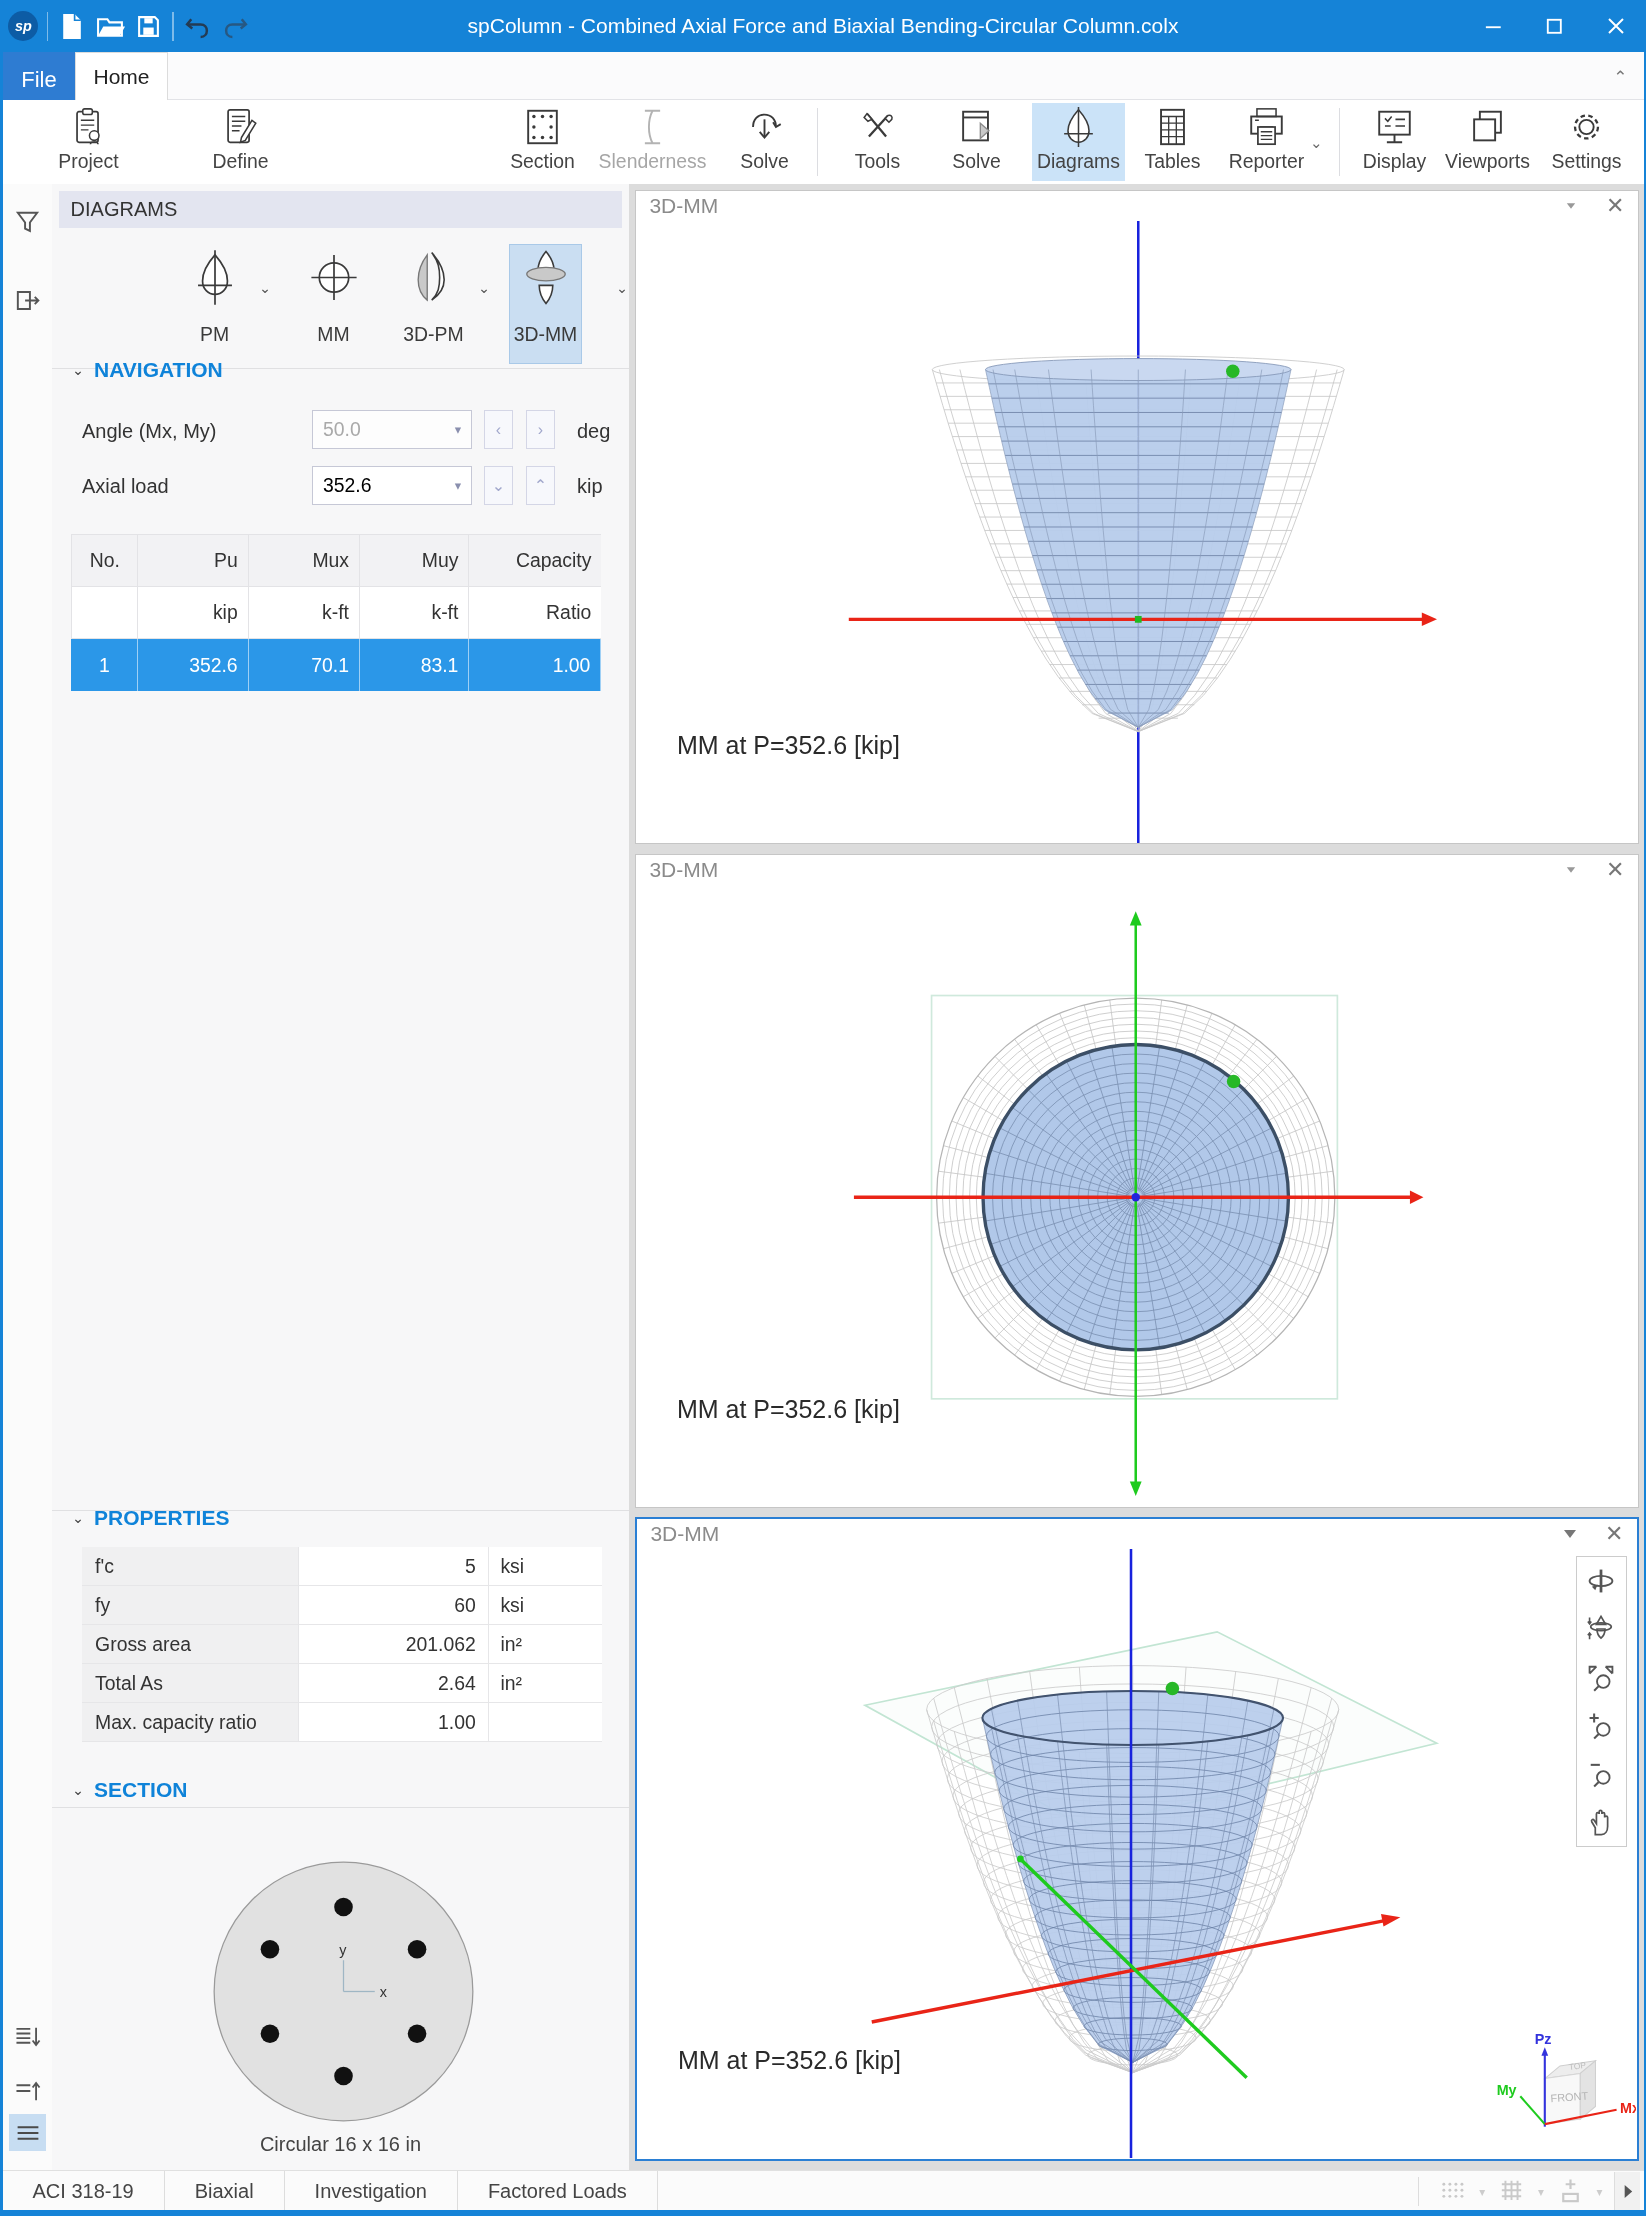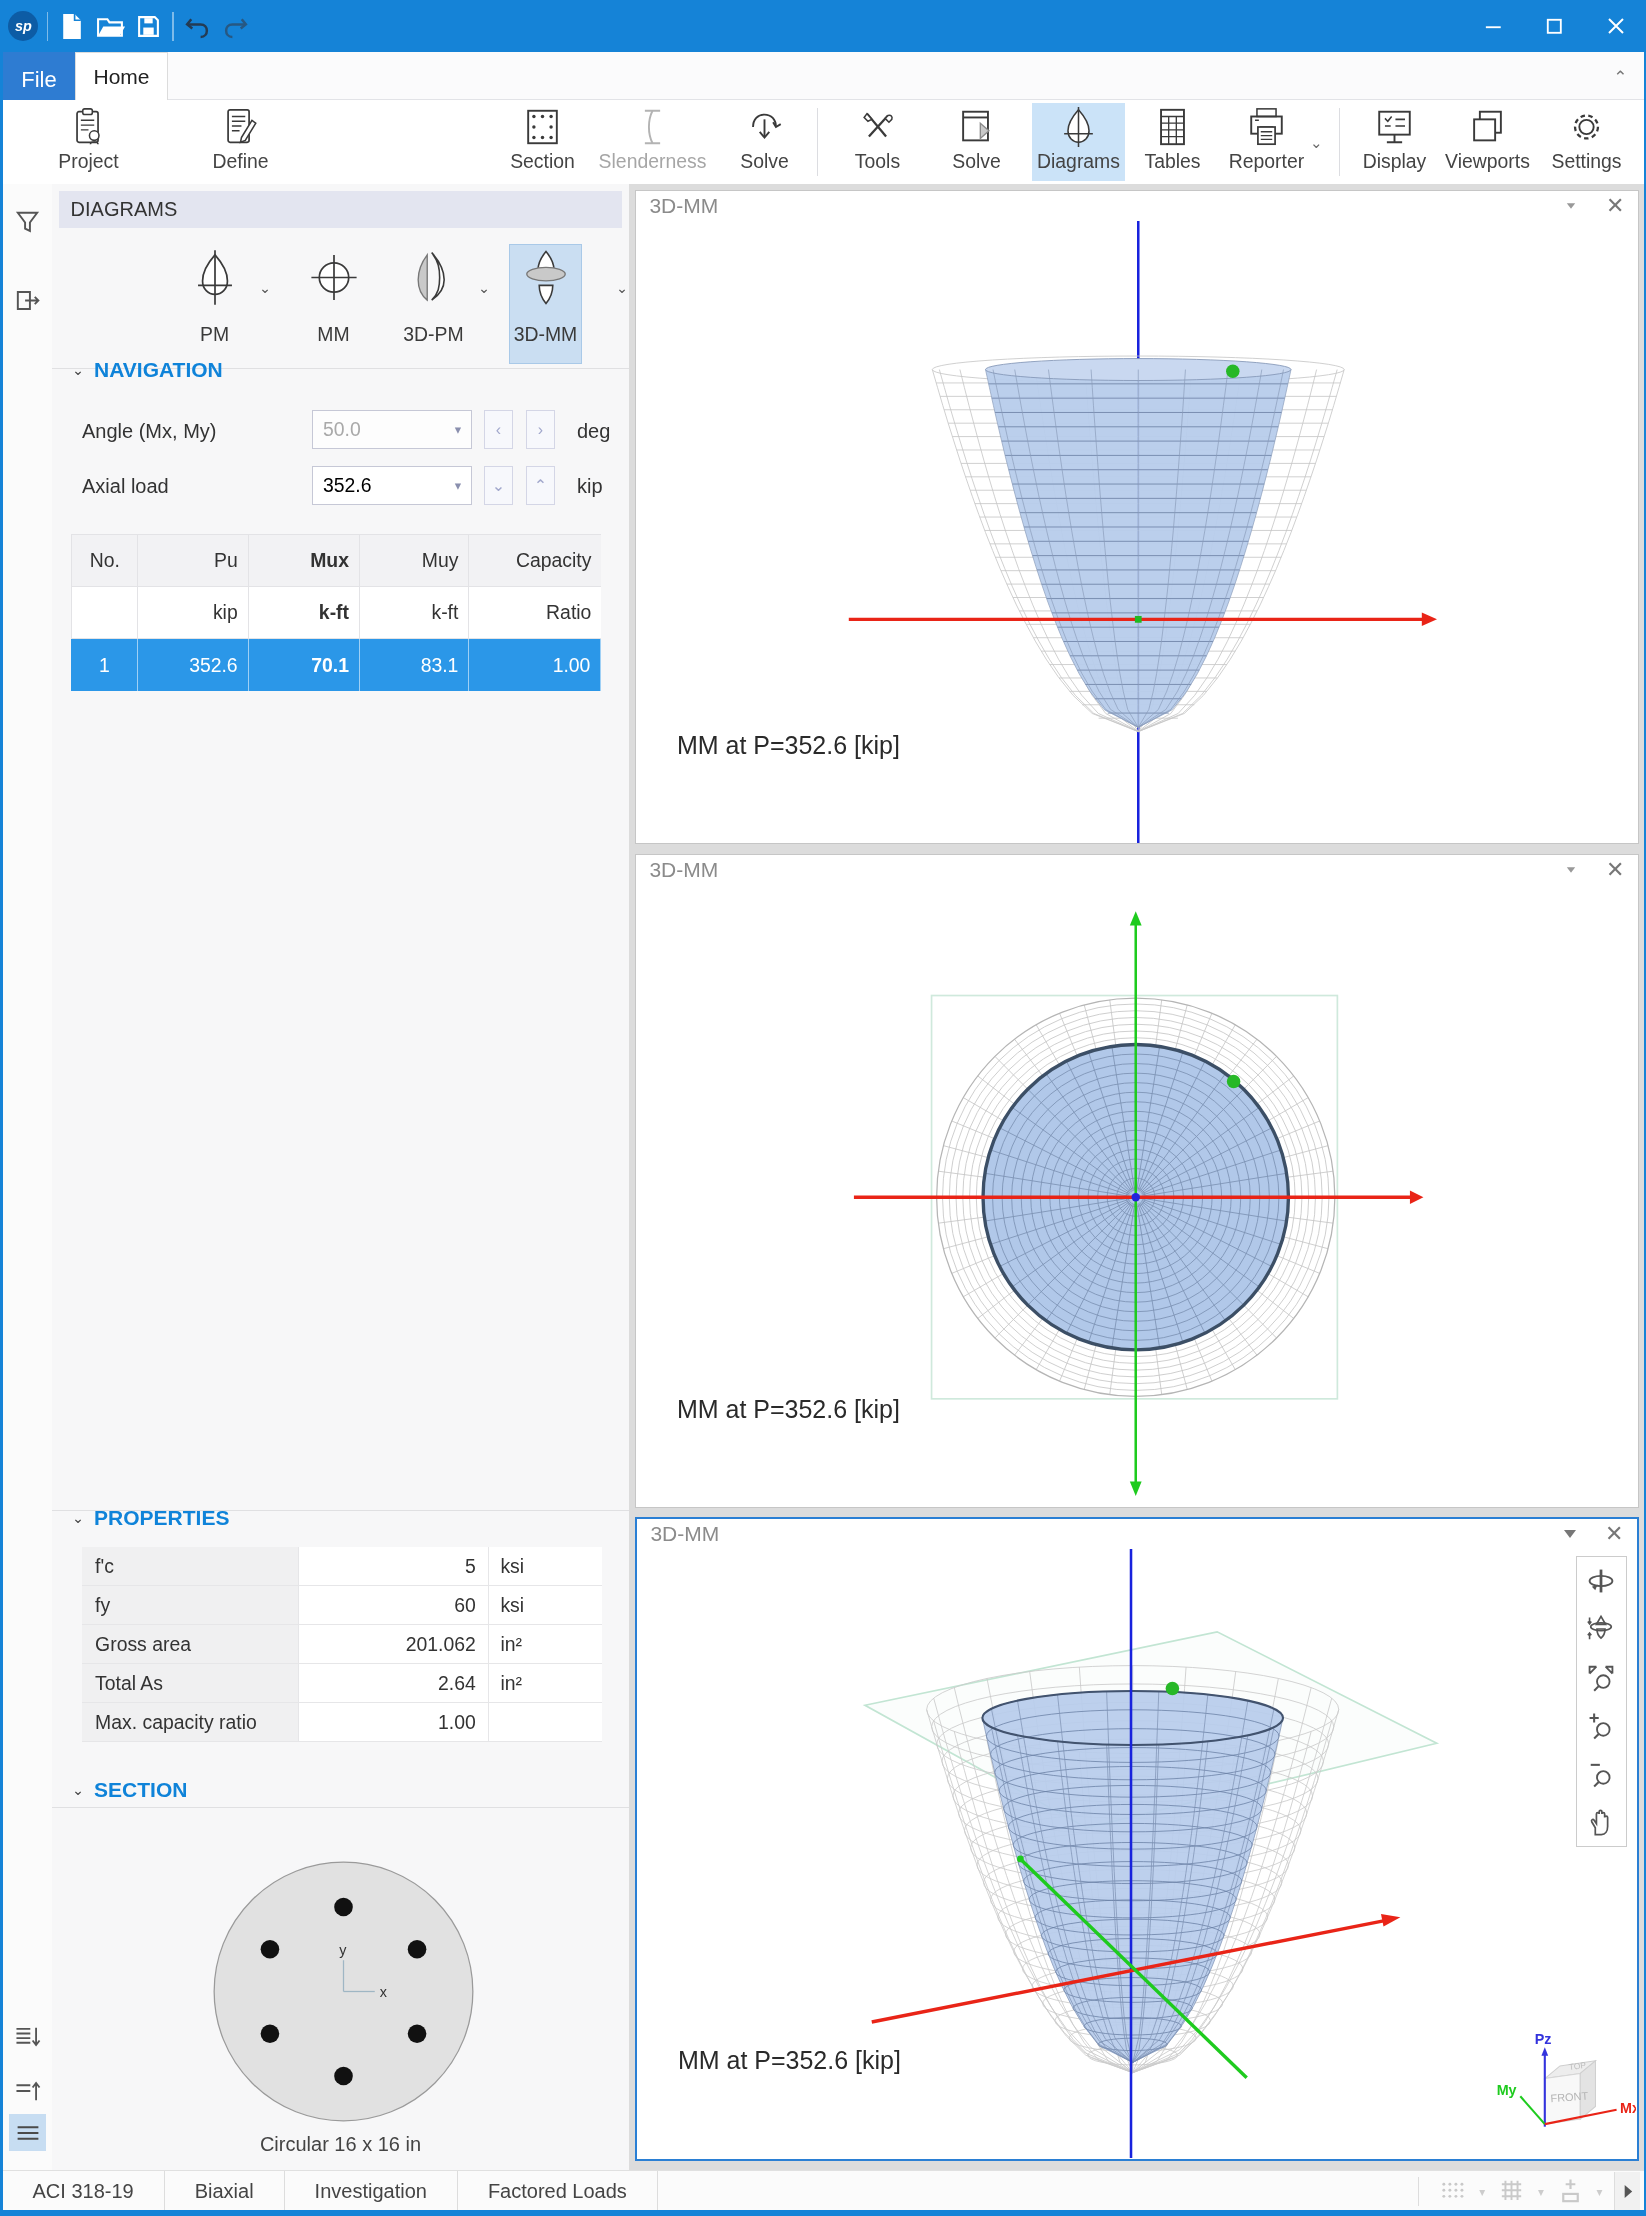--- a/index.html
+++ b/index.html
@@ -61,21 +61,21 @@
   .combo.disabled{color:#a9a9a9;background:#fdfdfd;}
   .spinbtn{position:absolute;width:29px;height:39px;background:#f7f8fc;border:0.8px solid #d4d6e6;
            box-sizing:border-box;display:flex;align-items:center;justify-content:center;color:#a2a8cc;font-size:16px;}
   .unitlbl{position:absolute;font-size:20px;color:#333;}
   
   .ntable{position:absolute;left:19.4px;top:350px;width:530px;font-size:19.4px;color:#333;}
   .ntable .trow{display:flex;height:52px;align-items:stretch;}
   .ntable .cell{display:flex;align-items:center;justify-content:flex-end;padding-right:10px;
                 box-sizing:border-box;border-right:0.8px solid #e3e3e6;border-bottom:0.8px solid #e3e3e6;}
   .ntable .c0{width:68px;justify-content:center;padding-right:0;}
-  .ntable .c1{width:112px;} .ntable .c2{width:113px;font-weight:bold;} .ntable .c3{width:111px;} .ntable .c4{width:134px;border-right:none;}
+  .ntable .c1{width:112px;} .ntable .c2{width:113px;} .ntable .c3{width:111px;} .ntable .c4{width:134px;border-right:none;}
   .ntable .hrow{background:#f2f2f4;border-top:0.8px solid #e3e3e6;}
   .ntable .hrow .cell{border-left:0.8px solid #e3e3e6;border-left:none;}
   .ntable .urow{background:#fff;}
   .ntable .drow{background:#2b97e8;color:#fff;}
   .ntable .drow .cell{border-right:0.8px solid rgba(255,255,255,.55);border-bottom:none;}
   .ntable .trow .cell:first-child{border-left:0.8px solid #e3e3e6;}
   .ntable .drow .cell:first-child{border-left:none;}
   
   .ptable{position:absolute;left:29.6px;top:1363px;width:520px;font-size:19.4px;color:#333;}
   .ptable .prow{display:flex;height:39px;}
@@ -148,20 +148,21 @@
           <path d="M4 10h12c4 0 6 3 6 6s-2 6-6 6" fill="none" stroke="#243b53" stroke-width="2.4"></path>
         </svg>
         </div>
       <div class="qbtn">
         <svg width="27" height="25" viewBox="0 0 26 24" opacity="0.75">
           <path d="M19 5l4 5-5 4" fill="none" stroke="#2e4a66" stroke-width="2.4"></path>
           <path d="M22 10H10c-4 0-6 3-6 6s2 6 6 6" fill="none" stroke="#2e4a66" stroke-width="2.4"></path>
         </svg>
         </div>
     </div>
+    <div class="win-title">spColumn - Combined Axial Force and Biaxial Bending-Circular Column.colx</div>
     <div class="wctrls">
       <div class="wbtn">
         <svg width="18.6" height="18.6" viewBox="0 0 20 20">
             <line x1="2" y1="11" x2="18" y2="11" stroke="#fff" stroke-width="2"></line>
           </svg>
         </div>
       <div class="wbtn">
         <svg width="18.6" height="18.6" viewBox="0 0 20 20">
             <rect x="3" y="3" width="14" height="14" fill="none" stroke="#fff" stroke-width="2"></rect>
           </svg>

